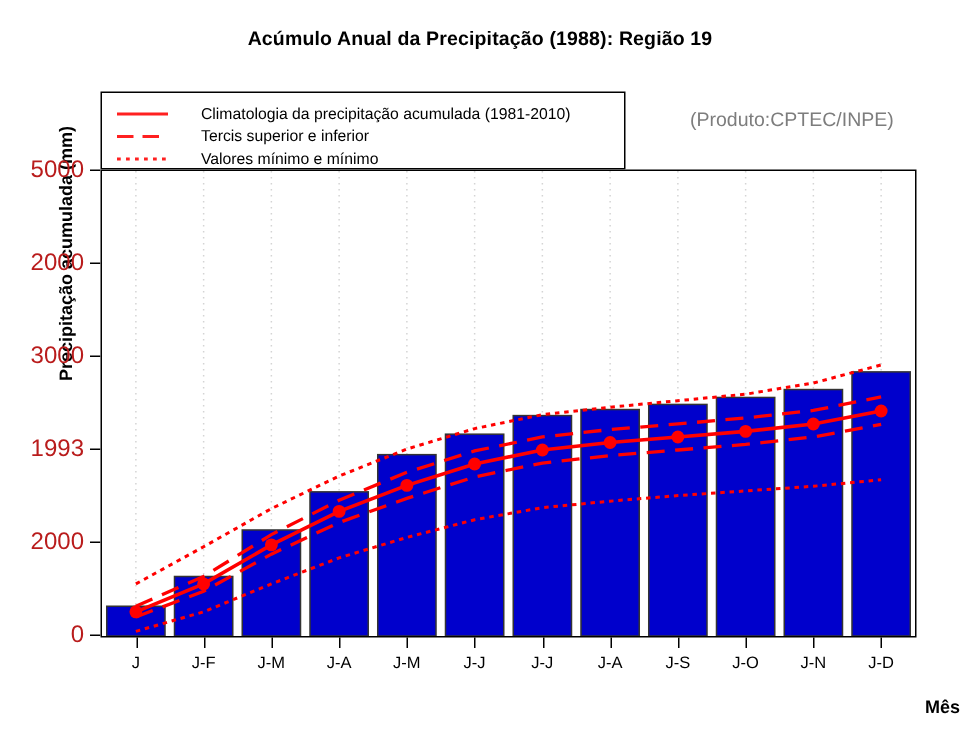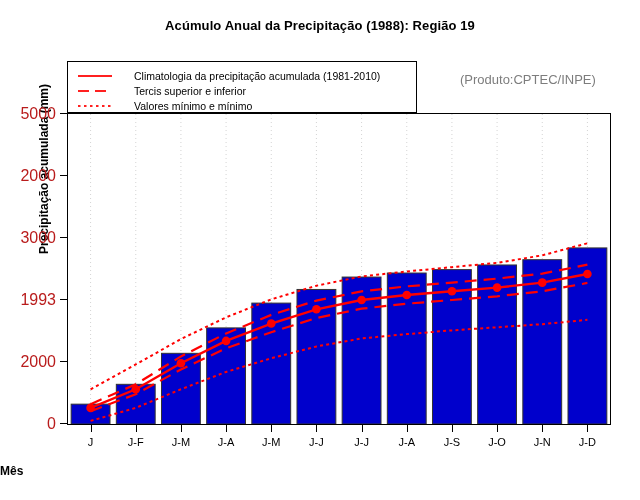--- a/index.html
+++ b/index.html
@@ -18,21 +18,21 @@
   }
 
   
   .ylab{
     position:absolute;left:-96px;top:162px;width:280px;
     transform:rotate(-90deg);transform-origin:center center;
     text-align:center;font-size:12px;font-weight:bold;color:#000;
   }
   .xlab{
     position:absolute;left:0;top:464px;width:640px;
-    text-align:left;font-size:12px;font-weight:bold;color:#000;
+    text-align:right;font-size:12px;font-weight:bold;color:#000;
   }
 
   
   #plot{
     position:absolute;left:67px;top:113px;width:544px;height:312px;
     box-sizing:border-box;
     border:1px solid #000;
     background:#fff;
   }
   #plotsvg{position:absolute;left:0;top:0;}

